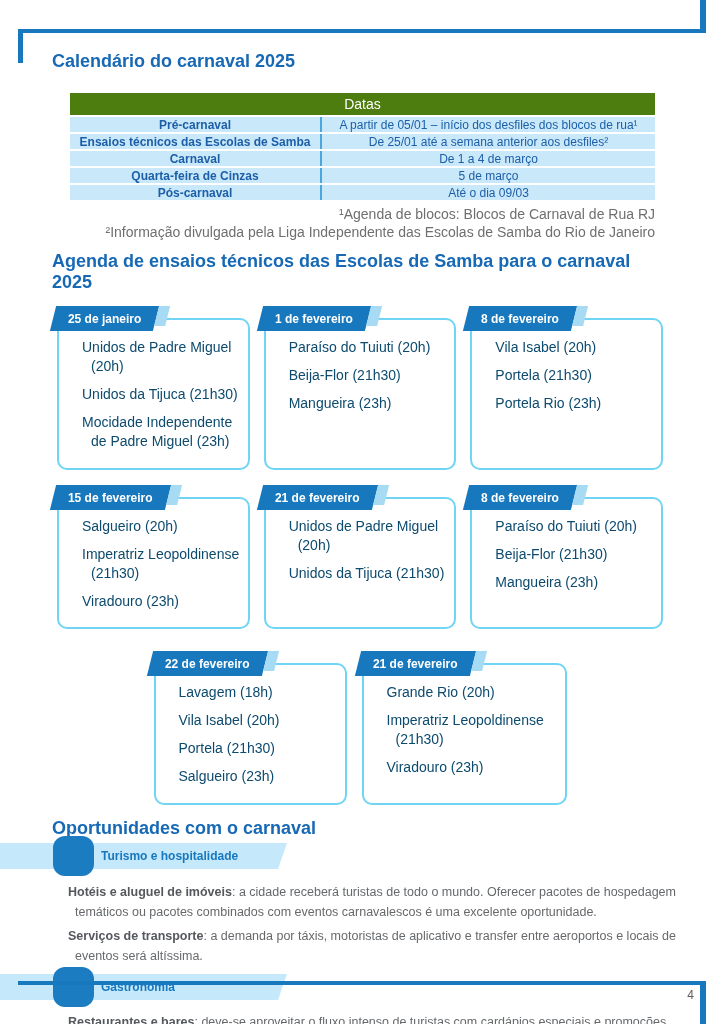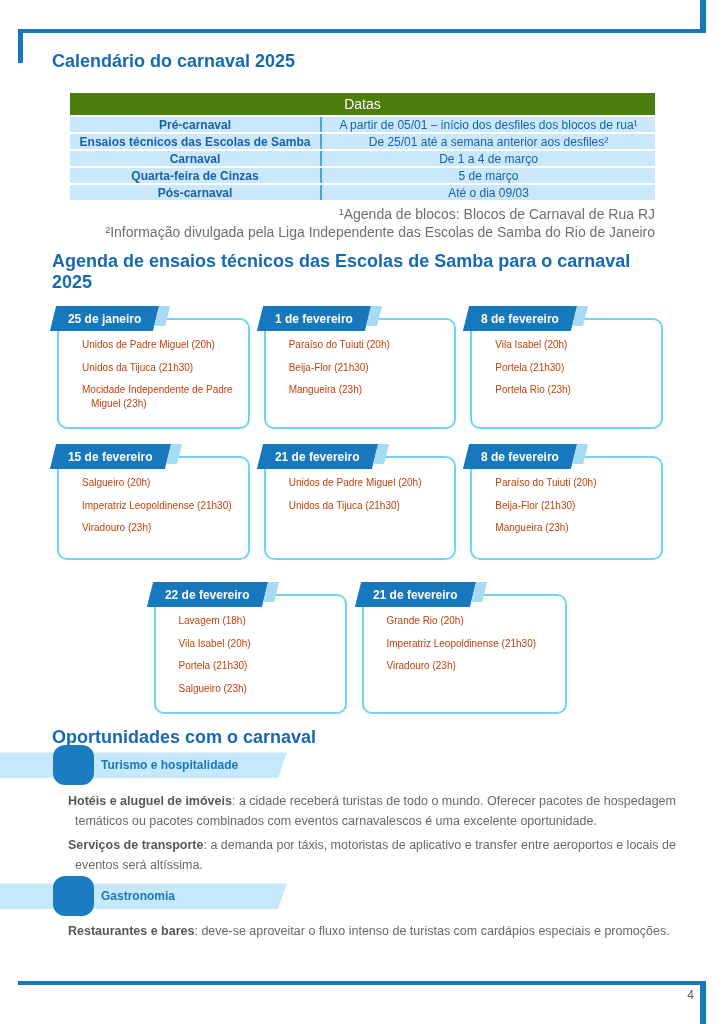--- a/index.html
+++ b/index.html
@@ -49,21 +49,21 @@
   .mh3 { min-height:110px; }
   .w193 { width:193px; }
   .w205 { width:205px; }
   .flag { position:absolute; top:-14px; left:-6px; height:25px; background:#1778BE;
     transform:skewX(-14deg); display:flex; align-items:center; padding:0 15px; }
   .flag::after { content:""; position:absolute; right:-11px; top:0; width:11px;
     height:78%; background:#A6DBF3; }
   .flag span { display:inline-block; transform:skewX(14deg); color:#ffffff;
     font-weight:bold; font-size:12px; white-space:nowrap; }
   .items { list-style:none; margin:0; padding:0; }
-  .items li { font-size:10px; color:#c2410c; line-height:1.35; margin-bottom:9px;
+  .items li { font-size:14px; color:#0c4a6e; line-height:1.35; margin-bottom:9px;
     padding-left:9px; text-indent:-9px; }
 
   
   .band-row { position:relative; margin-left:-52px; height:26px; }
   .band1 { margin-top:4px; }
   .band2 { margin-top:8px; }
   .band { width:287px; height:26px; background:#C5E9FB;
     clip-path:polygon(0 0,100% 0,calc(100% - 9px) 100%,0 100%); }
   .band-label { position:absolute; left:101px; top:0; line-height:26px;
     color:#1778BE; font-weight:bold; font-size:12px; }

